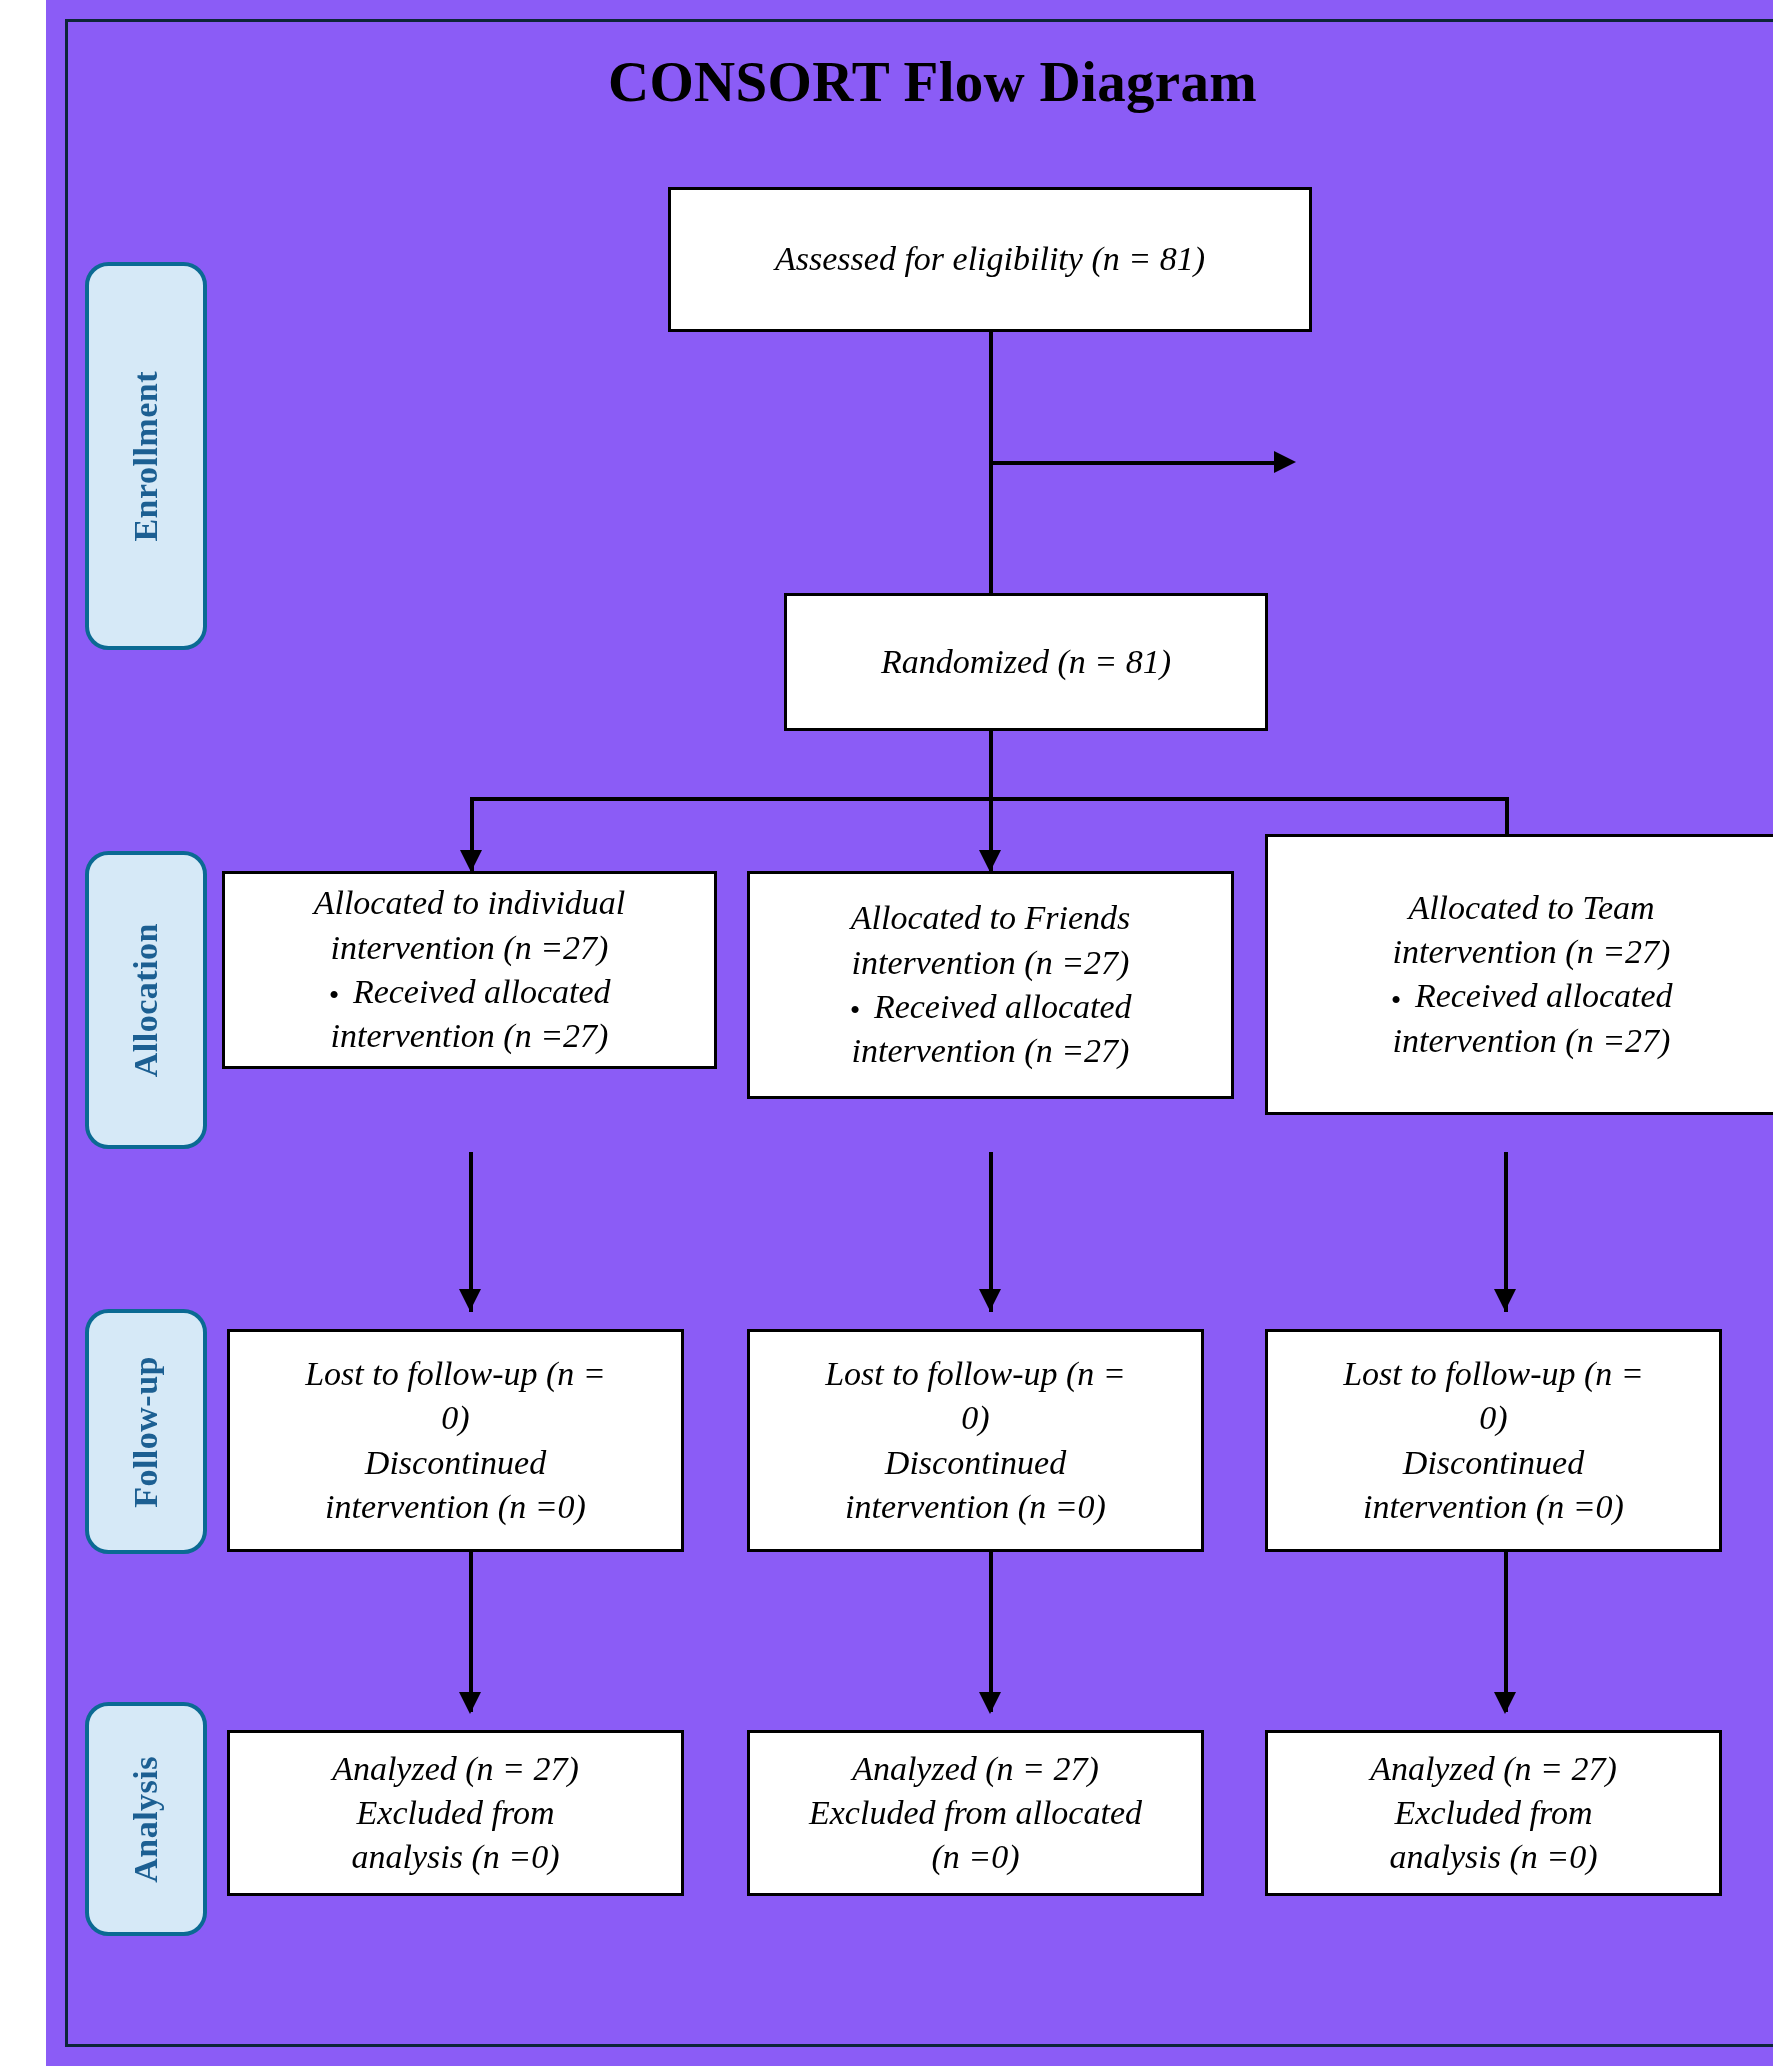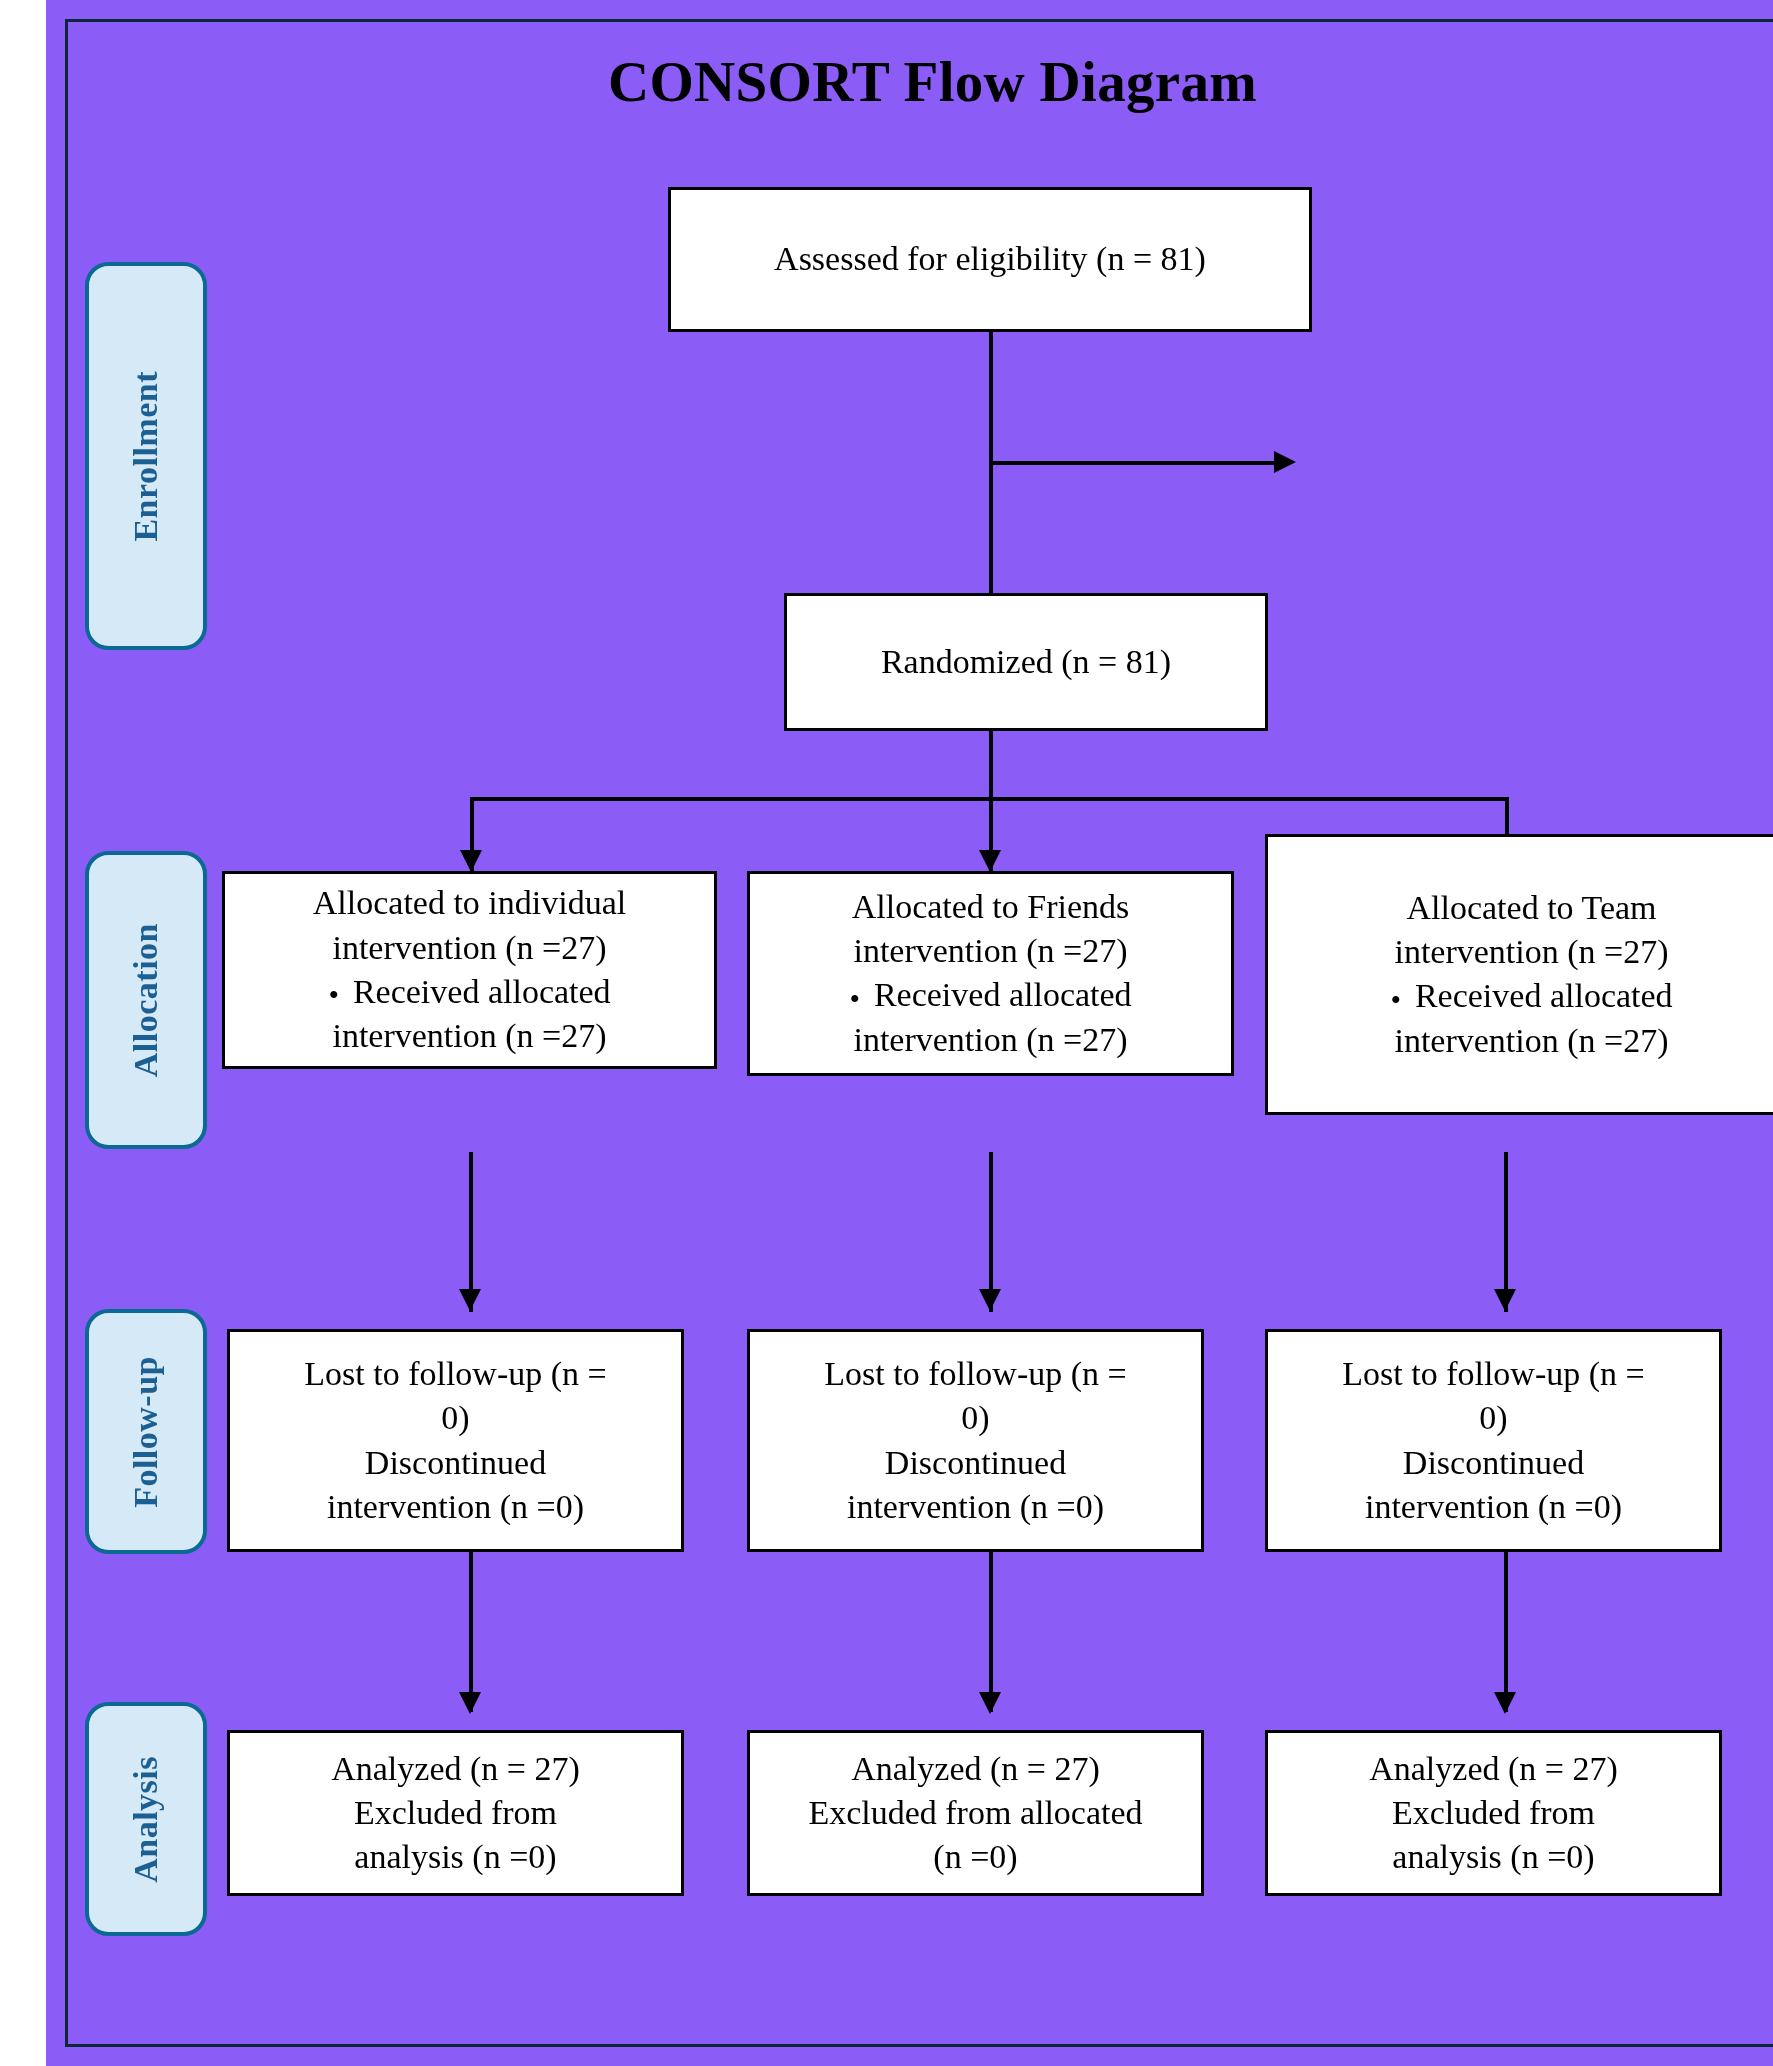--- a/index.html
+++ b/index.html
@@ -64,21 +64,21 @@
     box-sizing:border-box;
     display:flex;
     align-items:center;
     justify-content:center;
     text-align:center;
     color:#000000;
     font-size:34px;
     line-height:1.30;
     padding:5.3px 8.5px;
   }
-  .flow-box .txt { width:100%; }
+  .flow-box .txt { width:100%;font-style:italic; }
   .bullet-line {
     display:block;
     text-indent:0;
   }
   .bullet-line .dot {
     display:inline-block;
     margin-right:14px;
     font-size:30px;
     vertical-align:middle;
   }
@@ -165,21 +165,21 @@
     <div class="txt">
       <div>Allocated to individual</div>
       <div>intervention (n =27)</div>
       <div class="bullet-line">
         <span class="dot">•</span><span>Received allocated</span>
       </div>
       <div>intervention (n =27)</div>
     </div>
   </div>
 
-  <div class="flow-box" style="left:701px; top:871px; width:487px; height:205px;justify-content:flex-end;">
+  <div class="flow-box" style="left:701px; top:871px; width:487px; height:228px;justify-content:flex-end;">
     <div class="txt">
       <div>Allocated to Friends</div>
       <div>intervention (n =27)</div>
       <div class="bullet-line">
         <span class="dot">•</span><span>Received allocated</span>
       </div>
       <div>intervention (n =27)</div>
     </div>
   </div>
 

